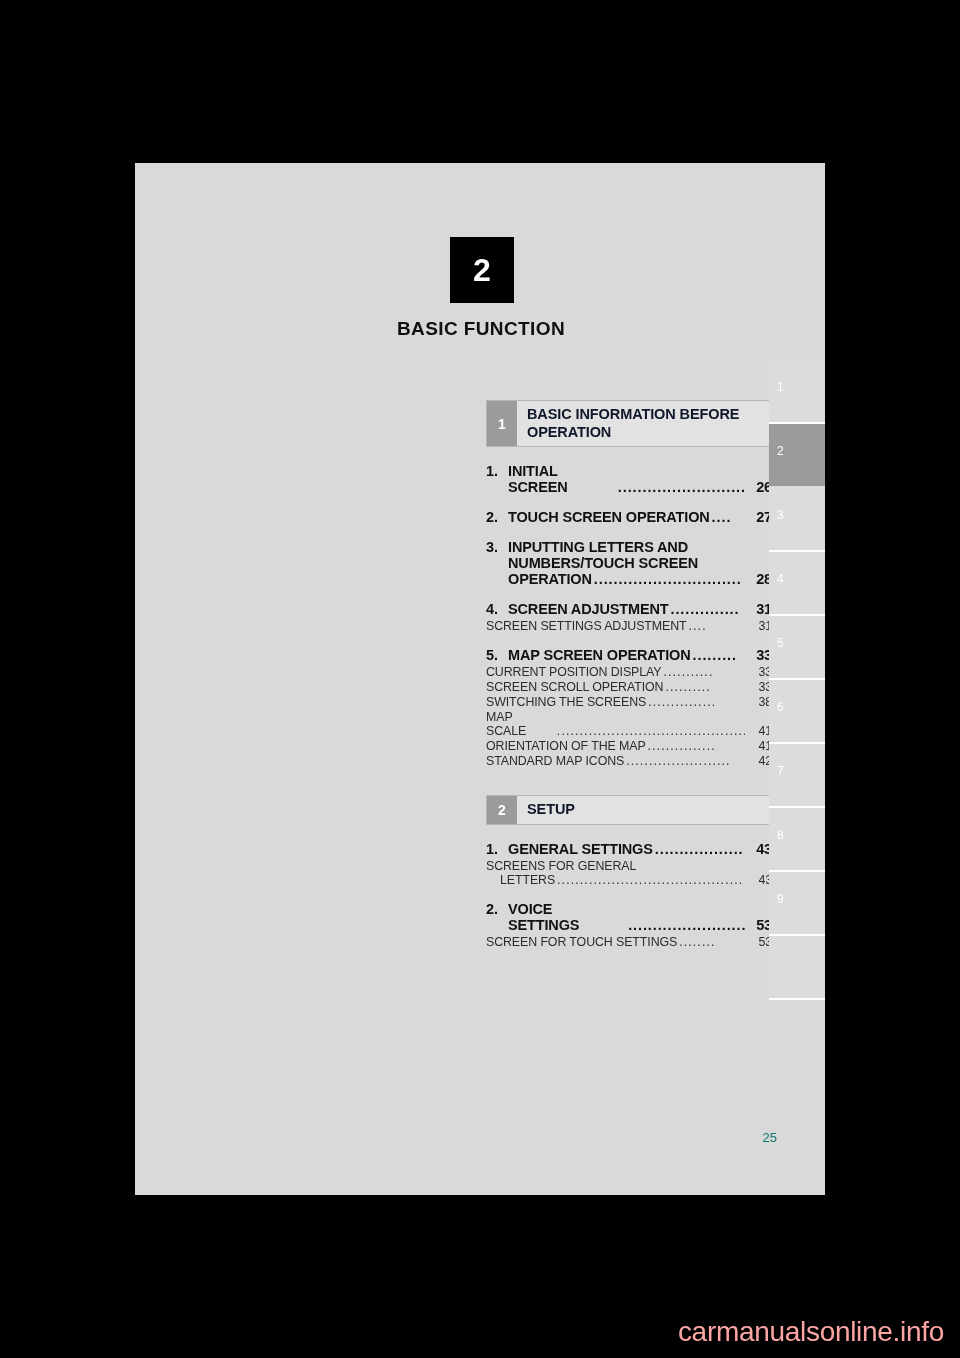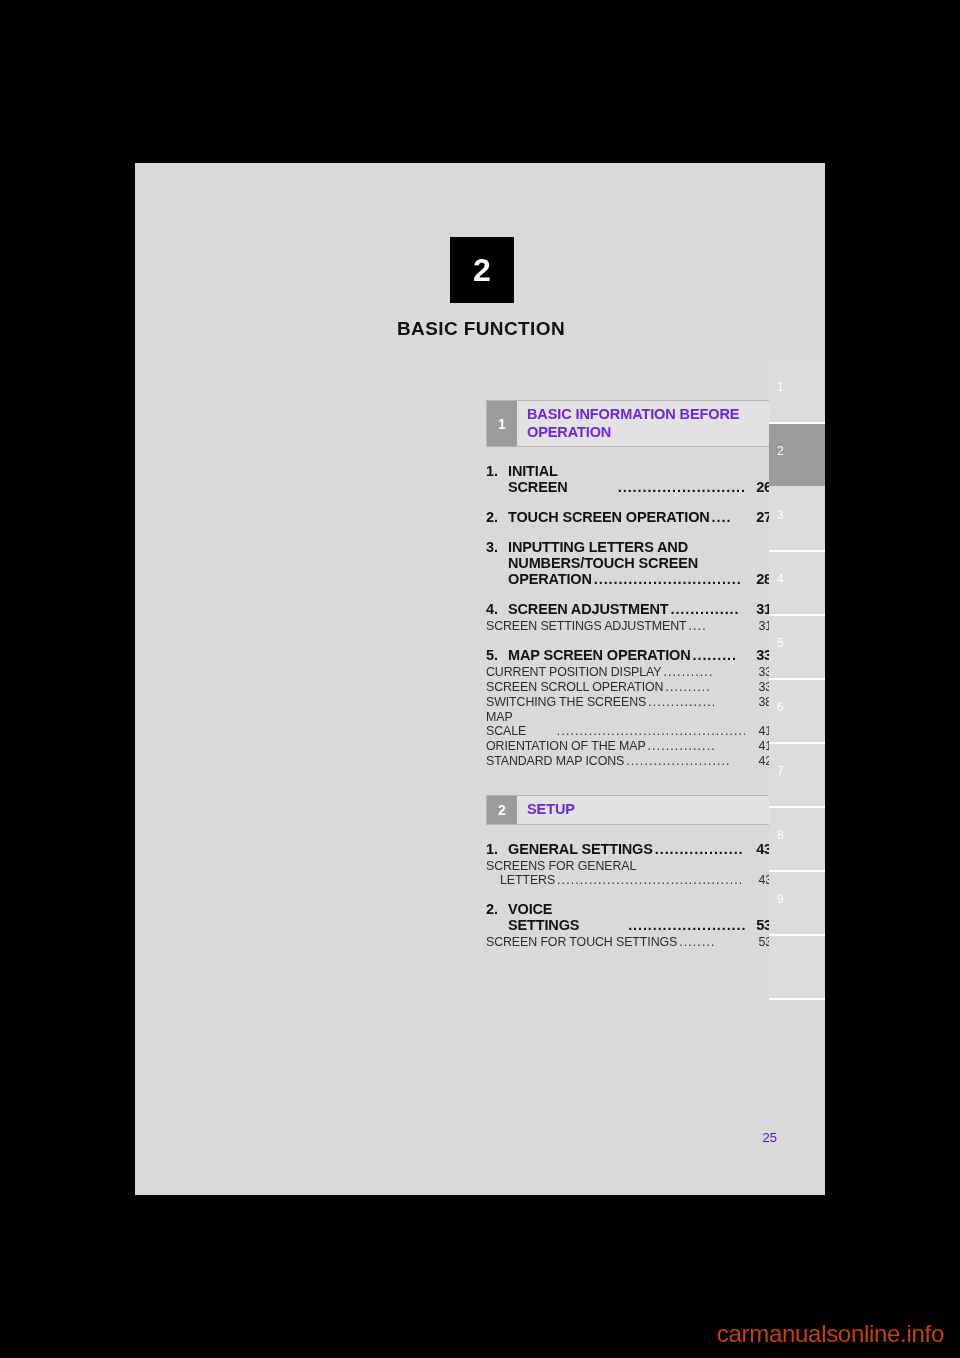--- a/index.html
+++ b/index.html
@@ -77,21 +77,21 @@
     font-size: 14px;
     font-weight: bold;
     display: flex;
     align-items: center;
     justify-content: center;
   }
   .section-head .label {
     flex: 1 1 auto;
     font-size: 14.5px;
     font-weight: bold;
-    color: #6d28d9;
+    color: #0f172a;
     line-height: 1.22;
     padding: 5px 4px 5px 10px;
     letter-spacing: -0.1px;
   }
 
   
   .entry {
     display: flex;
     align-items: baseline;
     margin-bottom: 3px;
@@ -153,21 +153,21 @@
   .entry.minor.multiline .ml-row.indent .cont { flex: 0 0 14px; }
 
   .section-gap { height: 26px; }
 
   
   #folio {
     position: absolute;
     right: 48px;
     bottom: 50px;
     font-size: 13px;
-    color: #4c1d95;
+    color: #0f766e;
   }
 
   
   #tab-strip {
     position: absolute;
     left: 634px;   
     top: 197px;    
     width: 56px;
   }
   .tab {
@@ -197,22 +197,22 @@
     left: 0;
     top: 0;
     width: 960px;
     height: 1358px;
     pointer-events: none;
   }
   #wm-text {
     position: absolute;
     right: 16px;
     bottom: 10px;
-    font-size: 24px;
-    color: #c2410c;
+    font-size: 28px;
+    color: #fca5a5;
     letter-spacing: -0.3px;
   }
 </style>
 </head>
 <body>
 
 <div id="page-sheet">
 
   <div id="chapter-badge">2</div>
 

